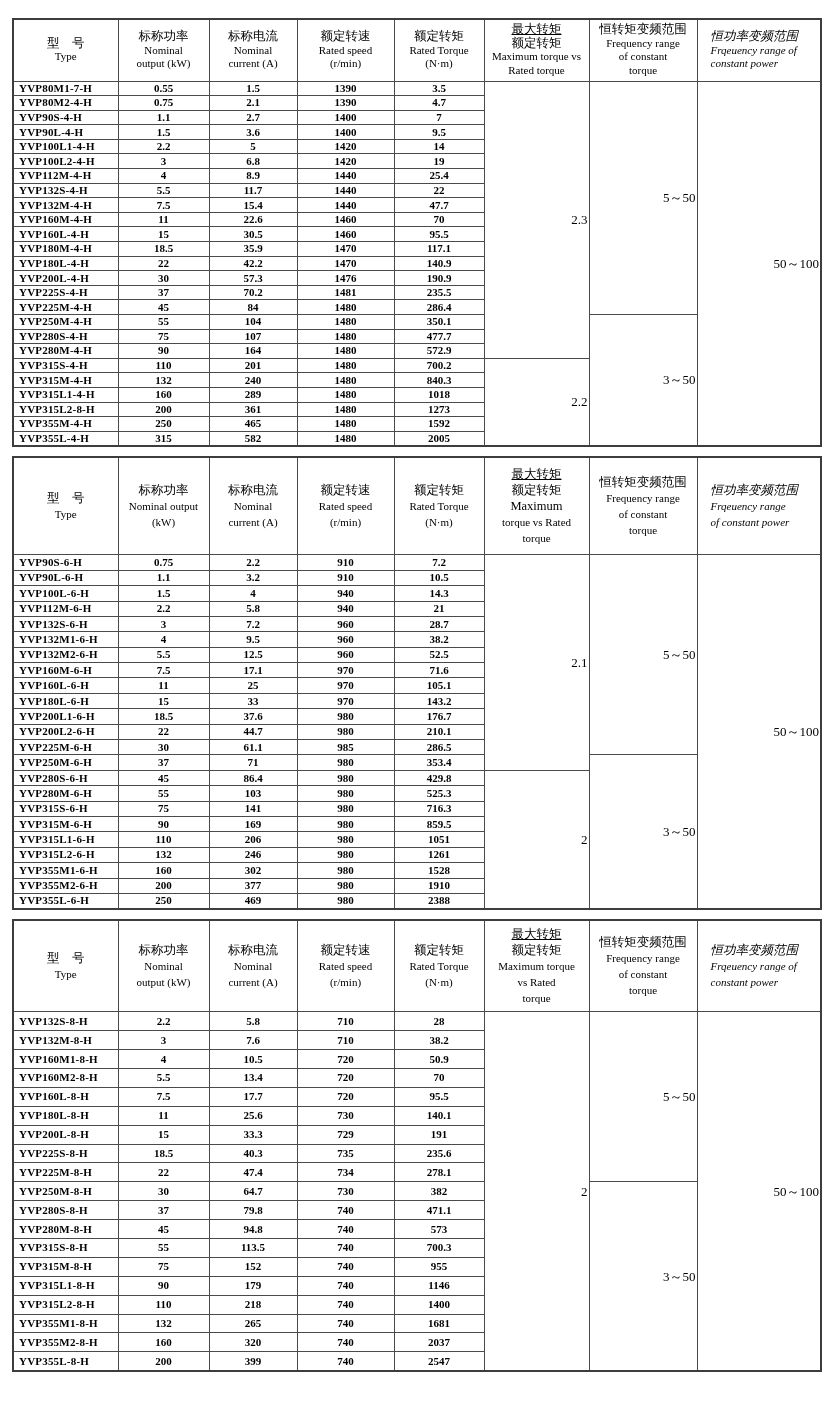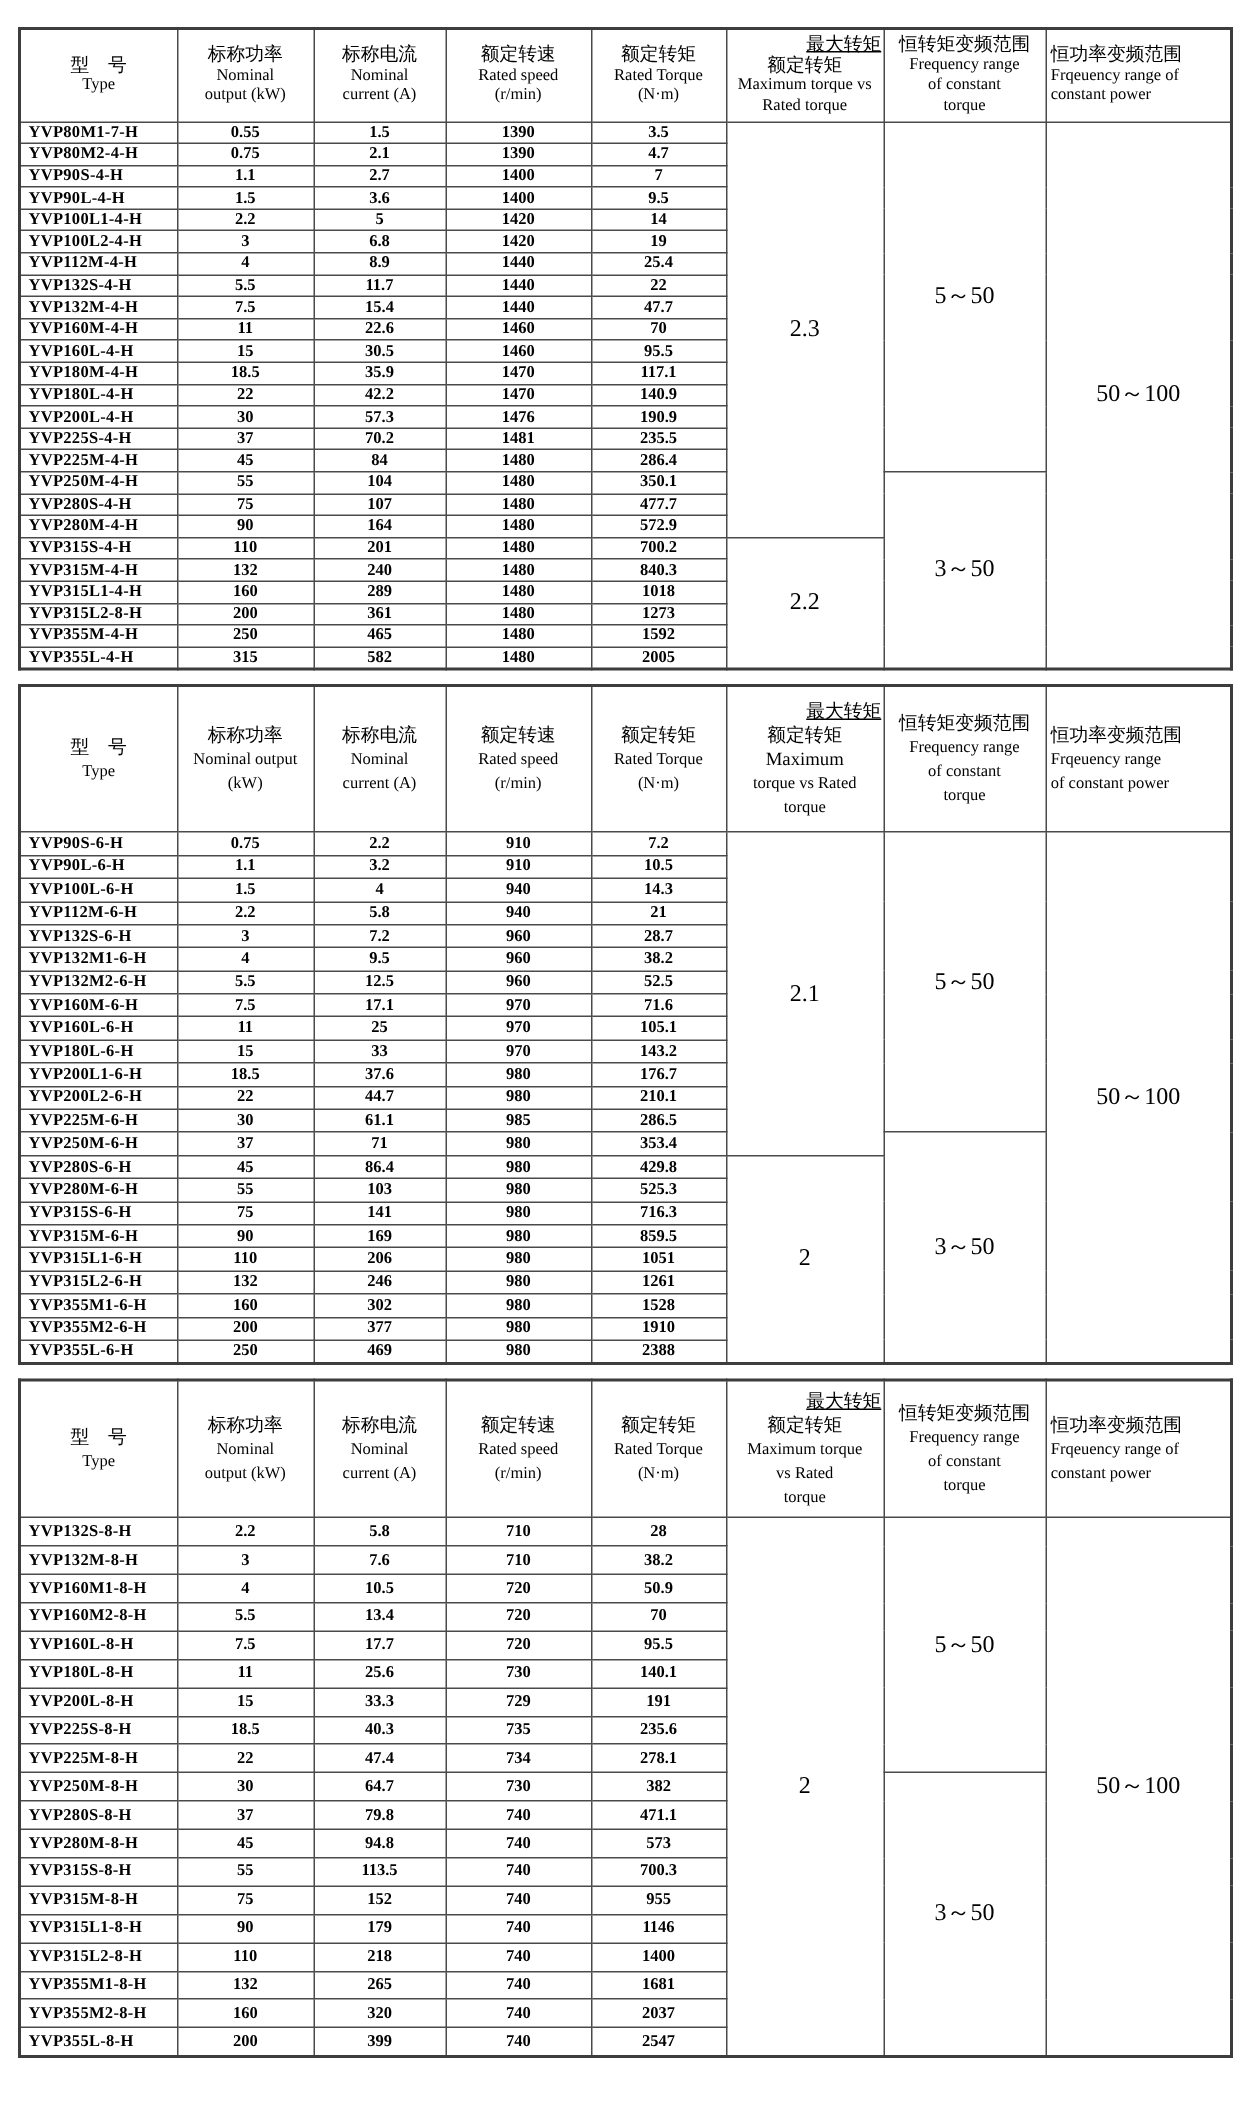--- a/index.html
+++ b/index.html
@@ -35,36 +35,36 @@
   .spec-table th {
     font-weight: normal;
     font-size: 11px;
     text-align: center;
     vertical-align: middle;
     padding: 2px 1px;
   }
   .spec-table th div { line-height: 13.5px; }
   .t2 th div, .t3 th div { line-height: 16px; }
   .spec-table th div.zh { font-size: 12.5px; }
-  .spec-table th.left { text-align: left; padding-left: 3px; }
-  .spec-table th div.underline { text-decoration: underline; text-align: right; }
+  .spec-table th.left { text-align: left; padding-left: 13px; font-style: italic; }
+  .spec-table th div.underline { text-decoration: underline; }
   .t1 thead tr { height: 62px; }
   .t2 thead tr { height: 98px; }
   .t3 thead tr { height: 92px; }
   .t1 tbody tr { height: 14.6px; }
   .t2 tbody tr { height: 15.4px; }
   .t3 tbody tr { height: 18.9px; }
   .spec-table td { font-size: 11px; line-height: 1; }
   .spec-table td.num { text-align: center; font-weight: bold; }
   .spec-table td.model { text-align: left; padding-left: 5px; font-weight: bold; letter-spacing: 0.2px; }
   .spec-table td.merged {
-    text-align: center;
+    text-align: right;
     vertical-align: middle;
     font-weight: normal;
-    font-size: 16px;
+    font-size: 13px;
   }
   
   col.c-model  { width: 105px; }
   col.c-power  { width: 91px; }
   col.c-current{ width: 88px; }
   col.c-speed  { width: 97px; }
   col.c-torque { width: 90px; }
   col.c-ratio  { width: 105px; }
   col.c-ctorque{ width: 108px; }
   col.c-cpower { width: 124px; }

